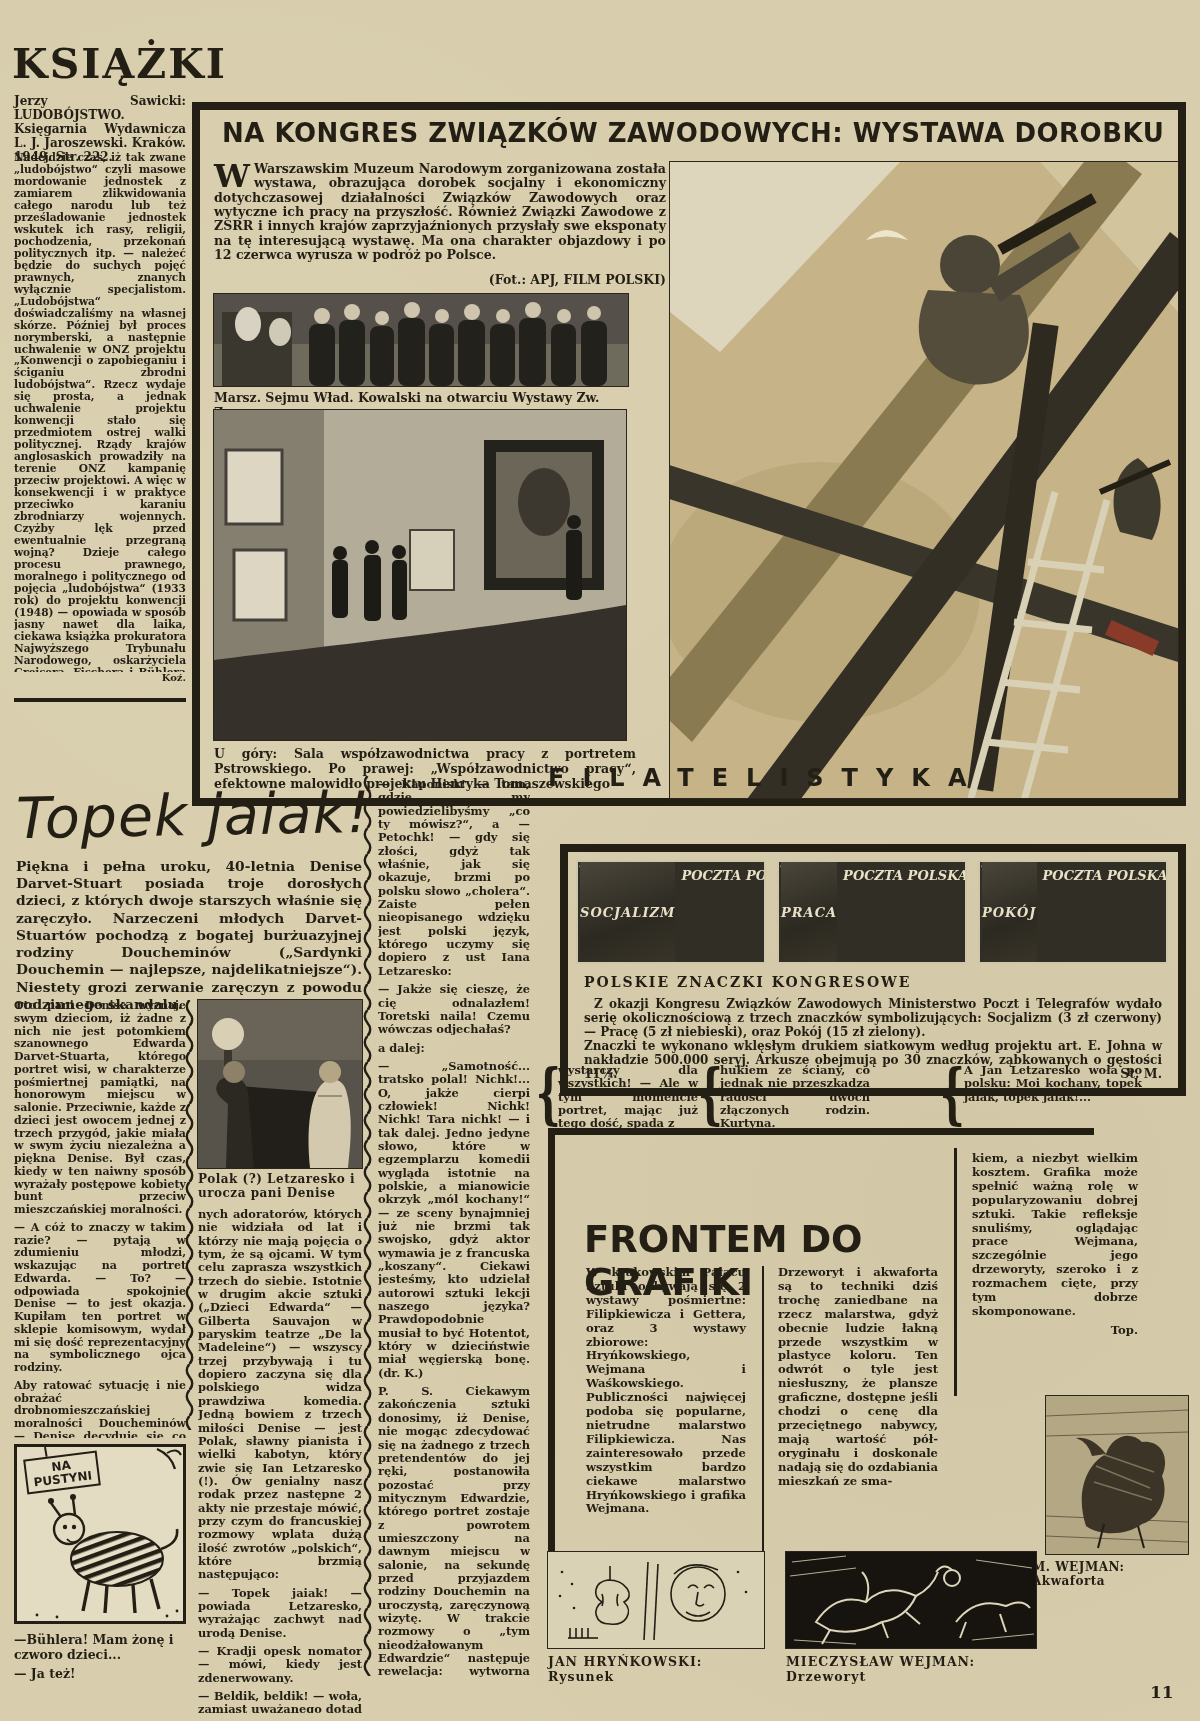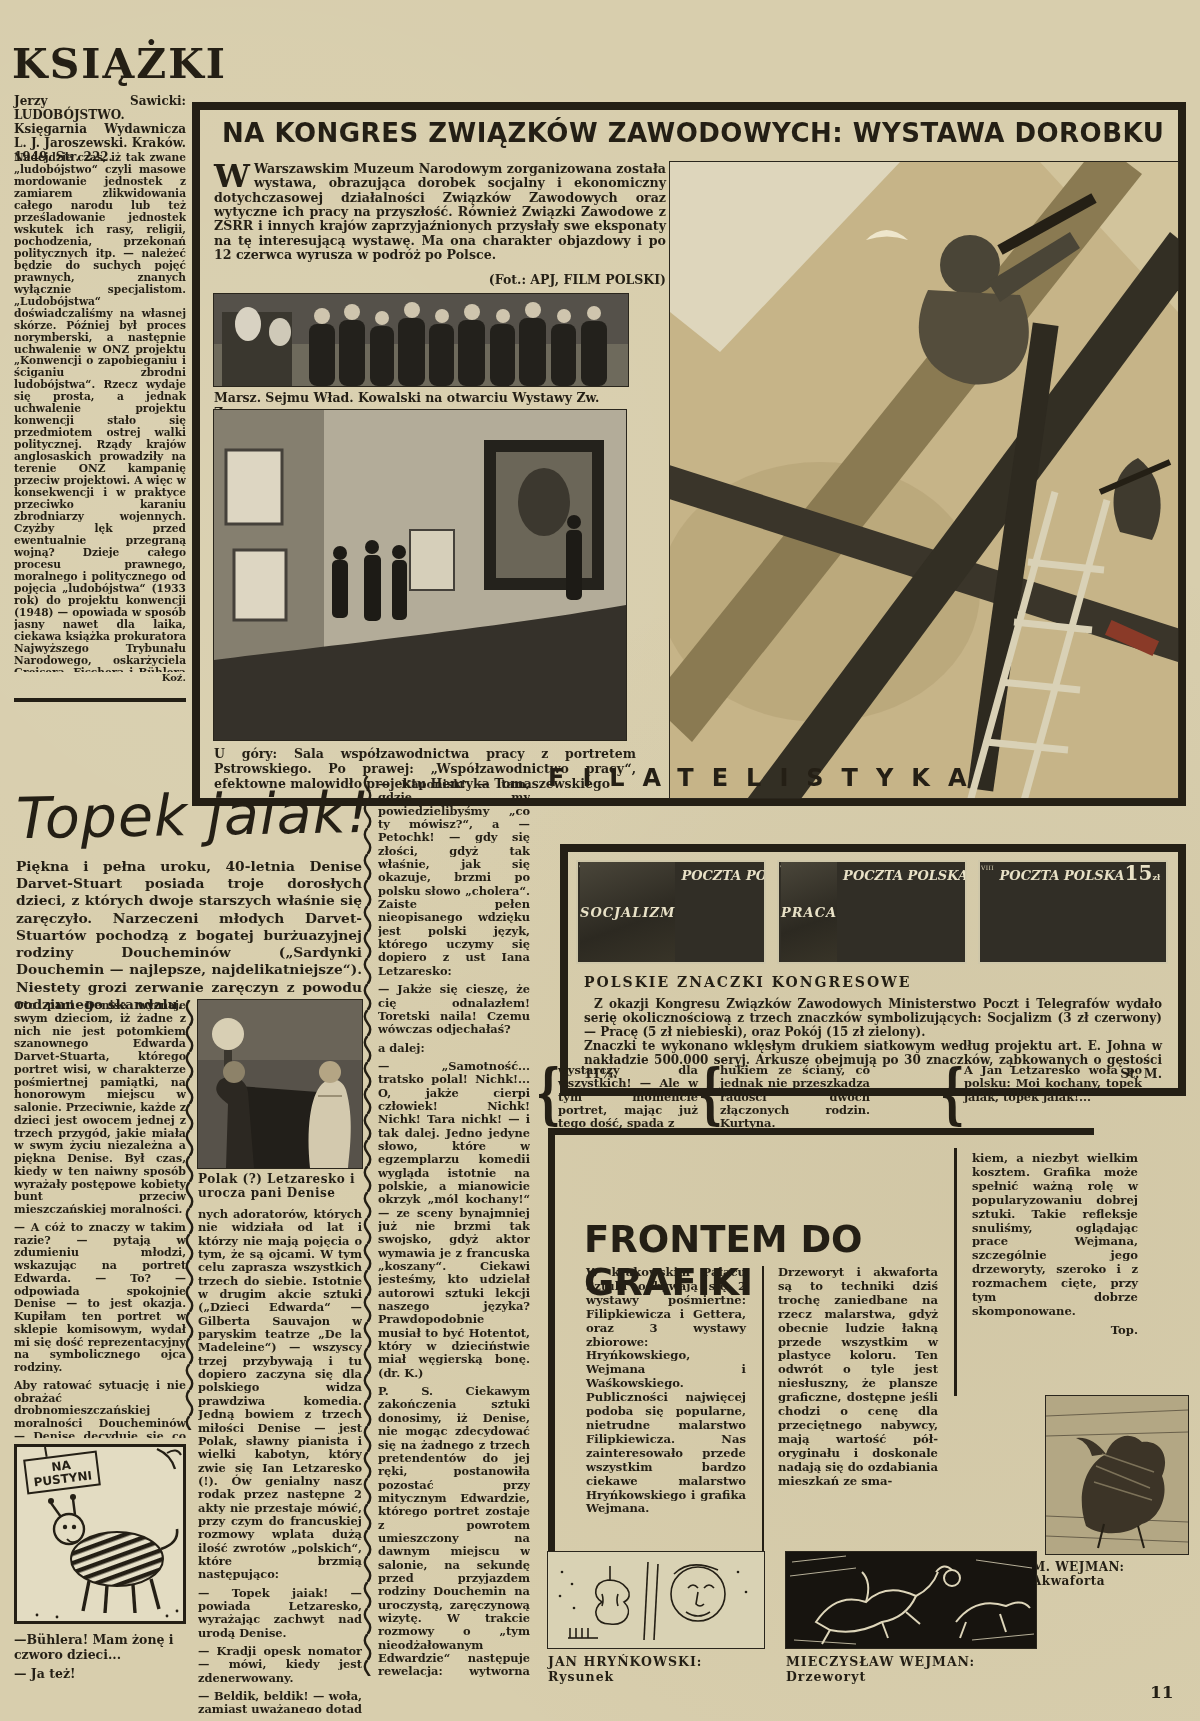--- a/index.html
+++ b/index.html
@@ -180,20 +180,23 @@
         <div class="stmid">
             <span class="stlabel">PRACA</span>
           </div>
         <div class="stfoot">
           <span class="stpost">POCZTA POLSKA</span>
           <span><span class="stval">5</span><span class="stunit">zł</span></span>
         </div>
       </div>
       <div class="stamp" style="width:190px;height:104px;">
         <div class="sthead">VIII KONGRES ZWIĄZKÓW ZAWODOWYCH · MAJ 1949</div>
+        <div class="stmid">
+            <span class="stlabel">POKÓJ</span>
+          </div>
         <div class="stfoot">
           <span class="stpost">POCZTA POLSKA</span>
           <span><span class="stval">15</span><span class="stunit">zł</span></span>
         </div>
       </div>
     </div>
     <div class="abs cap center" style="left:16px;top:122px;width:578px;font-size:14px;letter-spacing:2px;">POLSKIE ZNACZKI KONGRESOWE</div>
     <div class="abs bodytxt" style="left:16px;top:146px;width:578px;font-size:12px;line-height:1.16;">
       <p>Z okazji Kongresu Związków Zawodowych Ministerstwo Poczt i Telegrafów wydało serię okolicznościową z trzech znaczków symbolizujących: Socjalizm (3 zł czerwony) — Pracę (5 zł niebieski), oraz Pokój (15 zł zielony).</p>
       <p class="noind" style="margin-top:-5px">Znaczki te wykonano wklęsłym drukiem siatkowym według projektu art. E. Johna w nakładzie 500.000 seryj. Arkusze obejmują po 30 znaczków, ząbkowanych o gęstości 11¼.</p>

